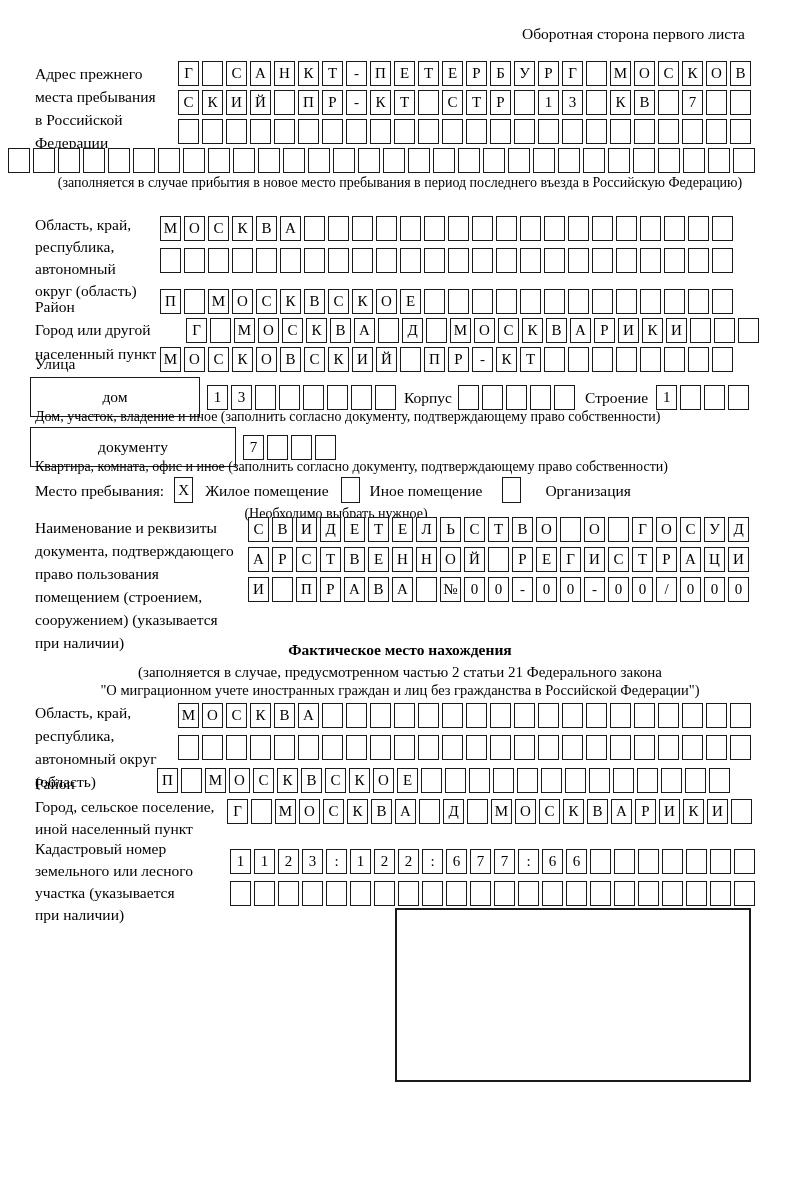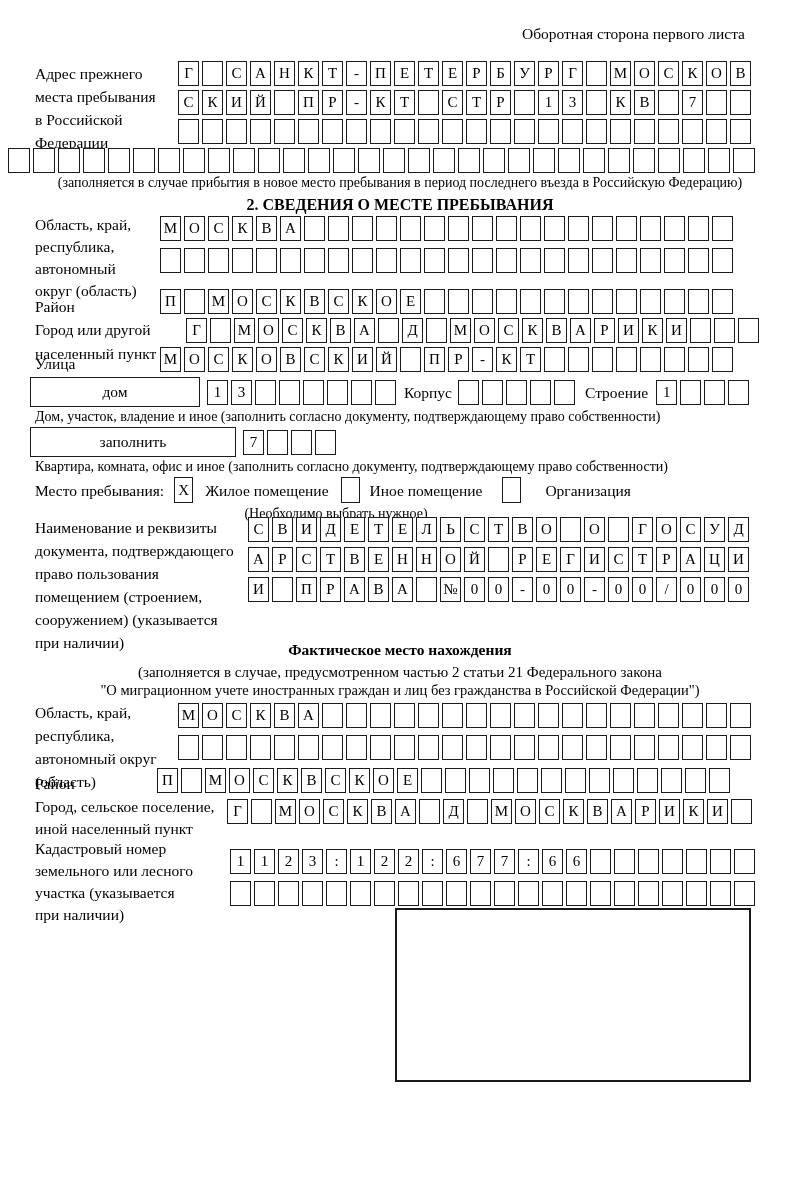--- a/index.html
+++ b/index.html
@@ -11,21 +11,21 @@
   .ml{white-space:pre-line;}
   .cap{font-size:14px;line-height:18px;}
   .center{left:0;width:800px;text-align:center;}
   .sect{font-weight:bold;font-size:16px;}
   .cellrow{display:flex;gap:3px;}
   .cell{flex:0 0 21px;width:21px;height:25px;border:1.5px solid #1a1a1a;
         display:flex;align-items:center;justify-content:center;
         font-size:15px;background:#fff;}
   .wide .cell{flex:0 0 22px;width:22px;}
   .inline-row{display:flex;align-items:center;}
-  .widebox{height:30px;border:1.5px solid #1a1a1a;display:flex;align-items:center;
+  .widebox{height:40px;border:1.5px solid #1a1a1a;display:flex;align-items:center;
            justify-content:center;font-size:15.5px;background:#fff;}
   .chk{width:19px;height:26px;border:1.5px solid #1a1a1a;display:flex;
        align-items:center;justify-content:center;font-size:15px;}
   .stamp{border:2px solid #1a1a1a;background:#fff;}
 </style>
 </head>
 <body>
 
 <div class="page">
 
@@ -140,21 +140,20 @@
       <span class="cell"></span>
       <span class="cell"></span>
       <span class="cell"></span>
       <span class="cell"></span>
       <span class="cell"></span>
       <span class="cell"></span>
       <span class="cell"></span>
     </div>
   <div class="abs cap center" style="top:174px;">(заполняется в случае прибытия в новое место пребывания в период последнего въезда в Российскую Федерацию)</div>
 
-  <div class="abs sect center" style="top:196px;">2. СВЕДЕНИЯ О МЕСТЕ ПРЕБЫВАНИЯ</div>
 
   <div class="abs lbl ml" style="left:35px;top:214px;line-height:22px;">Область, край,
 республика,
 автономный
 округ (область)</div>
   <div class="abs cellrow" style="left:160px;top:216px;">
       <span class="cell">М</span>
       <span class="cell">О</span>
       <span class="cell">С</span>
       <span class="cell">К</span>
@@ -315,21 +314,21 @@
     <div class="cellrow" style="margin-left:8px;">
         <span class="cell">1</span>
         <span class="cell"></span>
         <span class="cell"></span>
         <span class="cell"></span>
       </div>
   </div>
   <div class="abs cap" style="left:35px;top:408px;">Дом, участок, владение и иное (заполнить согласно документу, подтверждающему право собственности)</div>
 
   <div class="abs inline-row" style="left:30px;top:427px;">
-    <div class="widebox" style="width:206px;">заполнить</div>
+    <div class="widebox" style="width:206px;">документу</div>
     <div class="cellrow" style="margin-left:7px;">
         <span class="cell">7</span>
         <span class="cell"></span>
         <span class="cell"></span>
         <span class="cell"></span>
       </div>
   </div>
   <div class="abs cap" style="left:35px;top:458px;">Квартира, комната, офис и иное (заполнить согласно документу, подтверждающему право собственности)</div>
 
   <div class="abs inline-row" style="left:35px;top:477px;">

